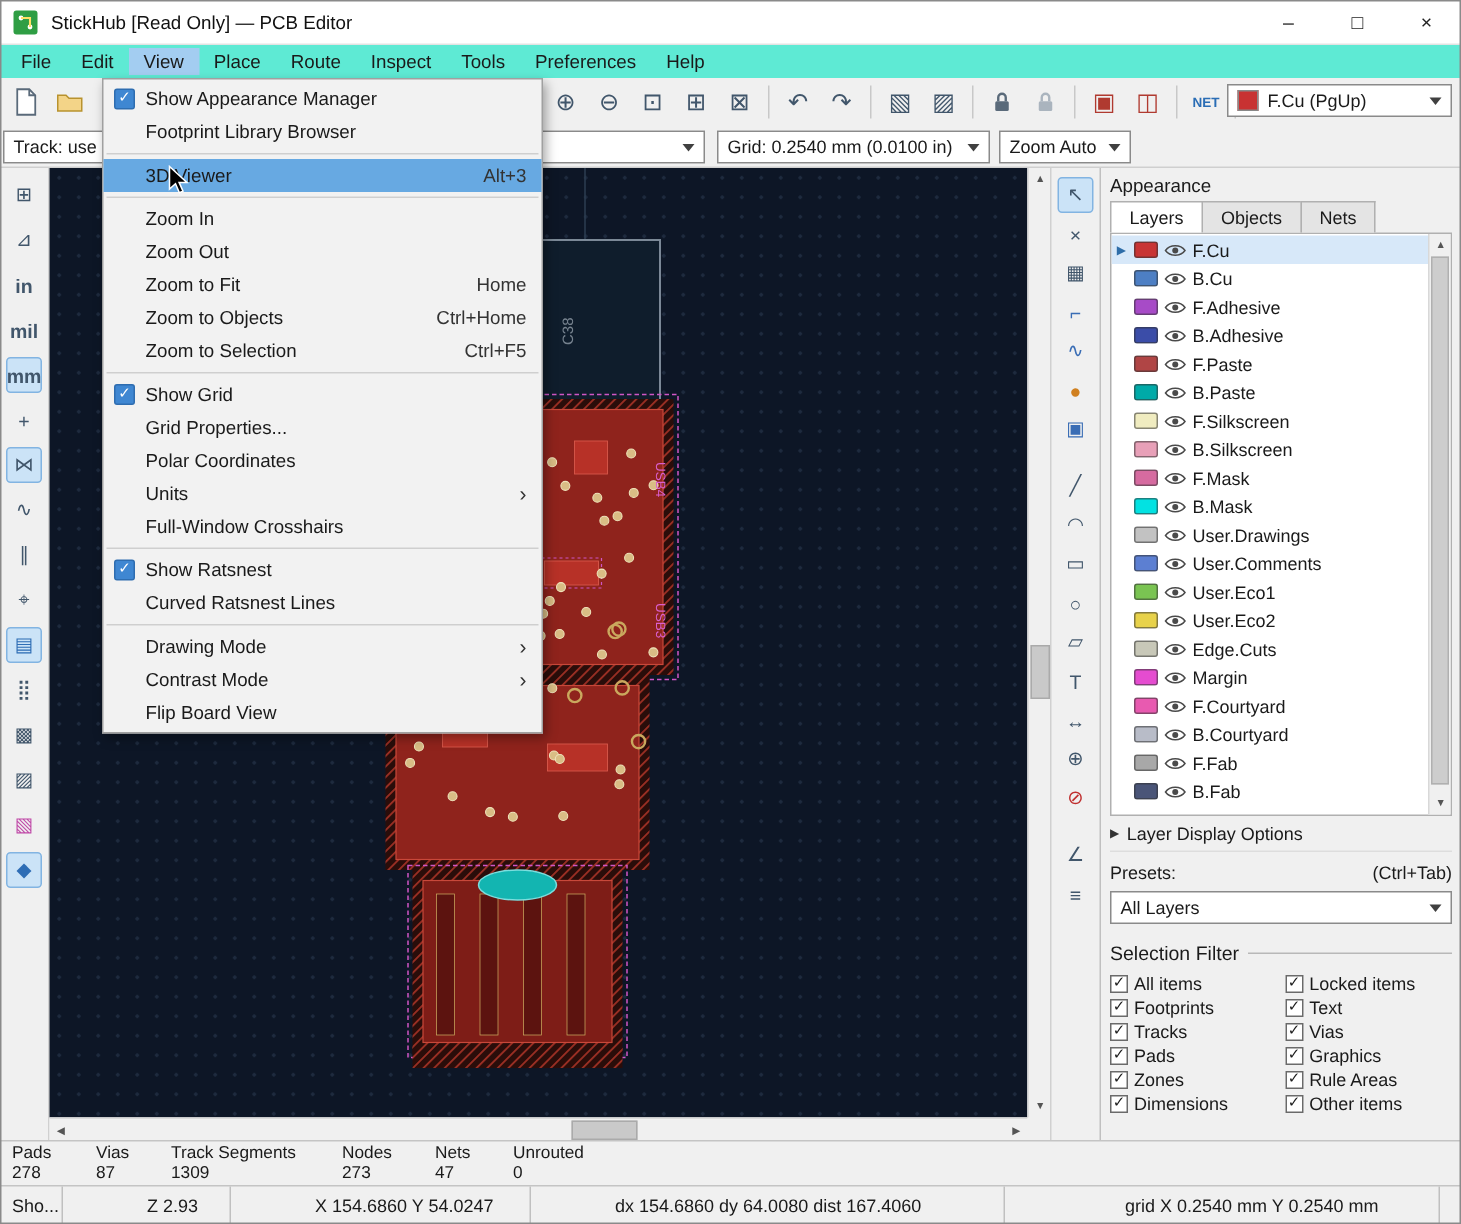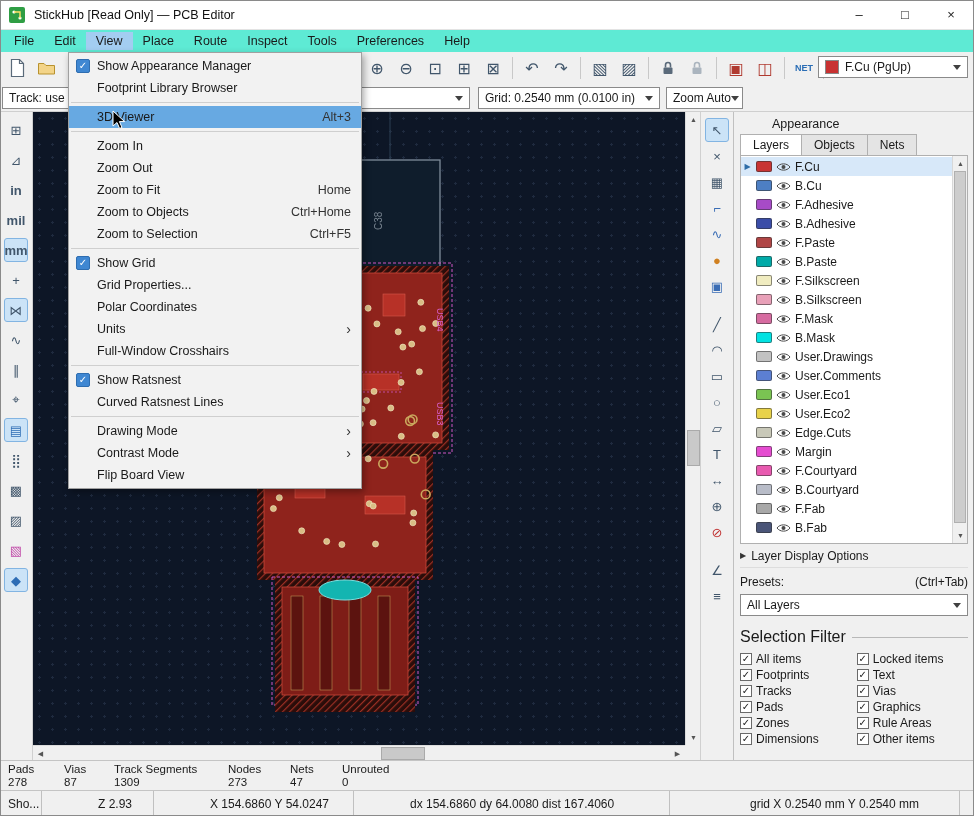--- a/index.html
+++ b/index.html
@@ -27,21 +27,21 @@
   .tb-icon.sel{background:#cbe3f7;border:1px solid #82b4e2;}
   .tb-sep{width:1px;height:22px;background:#c8c8c8;margin:0 3px;}
   .tb-gap{height:10px;}
   .combo{display:flex;align-items:center;background:#fff;border:1px solid #8a8a8a;height:22px;padding:0 6px;font-size:12px;white-space:nowrap;overflow:hidden;}
   .combo-arrow{width:0;height:0;border-left:4px solid transparent;border-right:4px solid transparent;border-top:5px solid #404040;margin-left:auto;flex:none;}
   .combo-swatch{width:14px;height:14px;border:1px solid #888;margin-right:6px;flex:none;}
   .layer-combo{position:absolute;right:6px;top:4px;width:150px;}
   .toolbar2{position:absolute;left:0;top:84px;width:974px;height:28px;background:#f0f0f0;border-bottom:1px solid #cfcfcf;}
   .track-combo{position:absolute;left:2px;top:3px;width:468px;}
   .grid-combo{position:absolute;left:478px;top:3px;width:182px;}
-  .zoom-combo{position:absolute;left:666px;top:3px;width:77px;}
+  .zoom-combo{position:absolute;left:666px;top:3px;width:88px;}
 
   
   .left-toolbar{position:absolute;left:0;top:112px;width:33px;height:648px;background:#f0f0f0;border-right:1px solid #d0d0d0;display:flex;flex-direction:column;align-items:center;padding-top:6px;gap:6px;}
   .left-toolbar .tb-icon{width:24px;height:24px;font-size:13px;}
   .right-toolbar{position:absolute;left:700px;top:112px;width:33px;height:648px;background:#f0f0f0;border-left:1px solid #d0d0d0;display:flex;flex-direction:column;align-items:center;padding-top:6px;gap:2px;}
   .right-toolbar .tb-icon{width:24px;height:24px;font-size:13px;}
 
   
   .canvas{position:absolute;left:33px;top:112px;width:667px;height:648px;}
   .canvas-view{position:absolute;left:0;top:0;width:652px;height:633px;background-color:#0d1626;background-image:radial-gradient(rgba(120,150,190,.16) 1px,transparent 1.3px);background-size:13px 13px;}
@@ -49,40 +49,40 @@
   .hscroll{position:absolute;left:0;top:633px;width:652px;height:15px;background:#f0f0f0;border-top:1px solid #dcdcdc;}
   .scorner{position:absolute;left:652px;top:633px;width:15px;height:15px;background:#f0f0f0;}
   .sarrow{position:absolute;width:15px;height:15px;display:flex;align-items:center;justify-content:center;font-size:7px;color:#555;}
   .vscroll .sarrow.a1{top:0;} .vscroll .sarrow.a2{bottom:0;}
   .hscroll .sarrow.a1{left:0;} .hscroll .sarrow.a2{right:0;}
   .vthumb{position:absolute;left:1px;top:318px;width:13px;height:36px;background:#c9c9c9;border:1px solid #aaa;}
   .hthumb{position:absolute;top:1px;left:348px;width:44px;height:13px;background:#c9c9c9;border:1px solid #aaa;}
 
   
   .panel{position:absolute;left:733px;top:112px;width:241px;height:648px;background:#f0f0f0;border-left:1px solid #c0c0c0;padding:2px 6px 0 6px;}
-  .panel-title{height:20px;line-height:20px;font-size:12.5px;margin-left:32px;}
+  .panel-title{height:20px;line-height:20px;font-size:12.5px;}
   .tabs{display:flex;height:22px;border-bottom:1px solid #b0b0b0;}
   .tab{padding:8px 12px;display:flex;align-items:center;border:1px solid #b0b0b0;border-bottom:none;background:#e4e4e4;font-size:12px;margin-right:-1px;}
   .tab.active{background:#fff;position:relative;}
   .layer-list-wrap{position:relative;height:388px;background:#fff;border:1px solid #b0b0b0;border-top:none;}
   .layer-list{position:absolute;left:0;top:0;right:15px;bottom:0;overflow:hidden;padding-top:1px;}
   .layer-row{display:flex;align-items:center;height:19px;padding-left:2px;gap:4px;font-size:12px;}
   .layer-row.selected{background:#d7e8f9;}
   .sel-marker{width:9px;font-size:8px;color:#2e6da8;text-align:center;flex:none;}
   .swatch{width:16px;height:11px;border:1px solid rgba(50,50,50,.55);border-radius:2px;flex:none;}
   .eye{display:flex;flex:none;}
   .list-scroll{position:absolute;right:0;top:0;width:15px;height:100%;background:#f0f0f0;border-left:1px solid #d8d8d8;}
   .lthumb{position:absolute;left:1px;top:15px;width:12px;height:352px;background:#cdcdcd;border:1px solid #b0b0b0;}
   .list-scroll .sarrow.a1{top:0;} .list-scroll .sarrow.a2{bottom:0;}
   .ldo-row{height:24px;display:flex;align-items:center;gap:5px;font-size:12px;border-bottom:1px solid #ddd;}
   .expander{font-size:8px;color:#333;}
   .presets-row{display:flex;align-items:center;height:20px;margin-top:4px;font-size:12px;gap:48px;}
   .presets-row .hint{margin-left:auto;}
   .presets-combo{width:100%;margin-top:2px;}
-  .sf-header{display:flex;align-items:center;gap:6px;margin-top:12px;font-size:16px;}
+  .sf-header{display:flex;align-items:center;gap:6px;margin-top:12px;font-size:13px;}
   .sf-header .hline{flex:1;height:1px;background:#b8b8b8;}
   .sf-grid{display:grid;grid-template-columns:1.05fr 1fr;row-gap:1px;margin-top:5px;font-size:12px;}
   .sf-item{display:flex;align-items:center;gap:4px;height:15px;}
   .cb{width:12px;height:12px;background:#fff;border:1px solid #6a6a6a;display:flex;align-items:center;justify-content:center;font-size:10px;line-height:10px;color:#1a1a1a;flex:none;}
 
   
   .status1{position:absolute;left:0;top:760px;width:974px;height:30px;background:#f0f0f0;border-top:1px solid #c4c4c4;display:flex;padding-left:8px;}
   .st-pair{padding-top:2px;}
   .st-label,.st-value{font-size:11.5px;line-height:13px;}
   .status2{position:absolute;left:0;top:790px;width:974px;height:26px;background:#f0f0f0;border-top:1px solid #c4c4c4;display:flex;gap:48px;}

